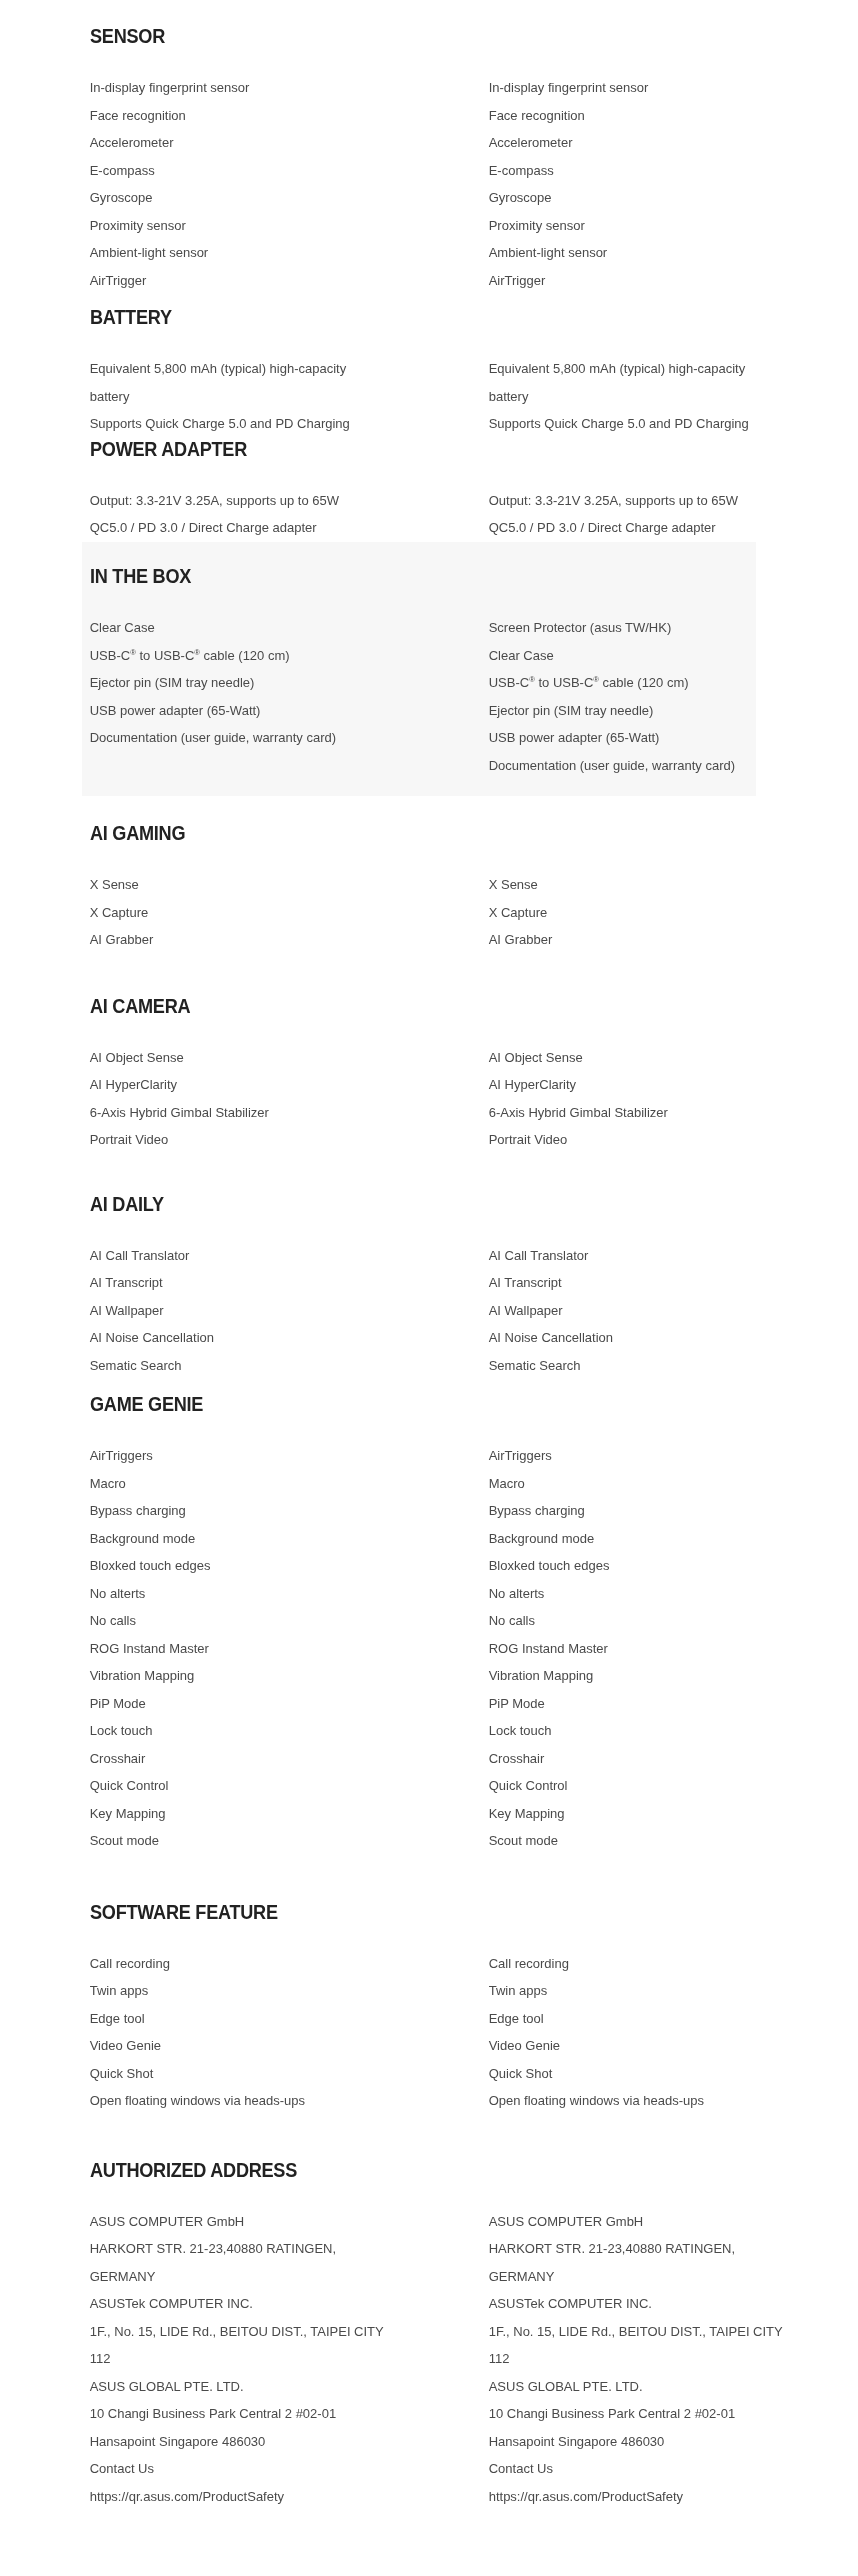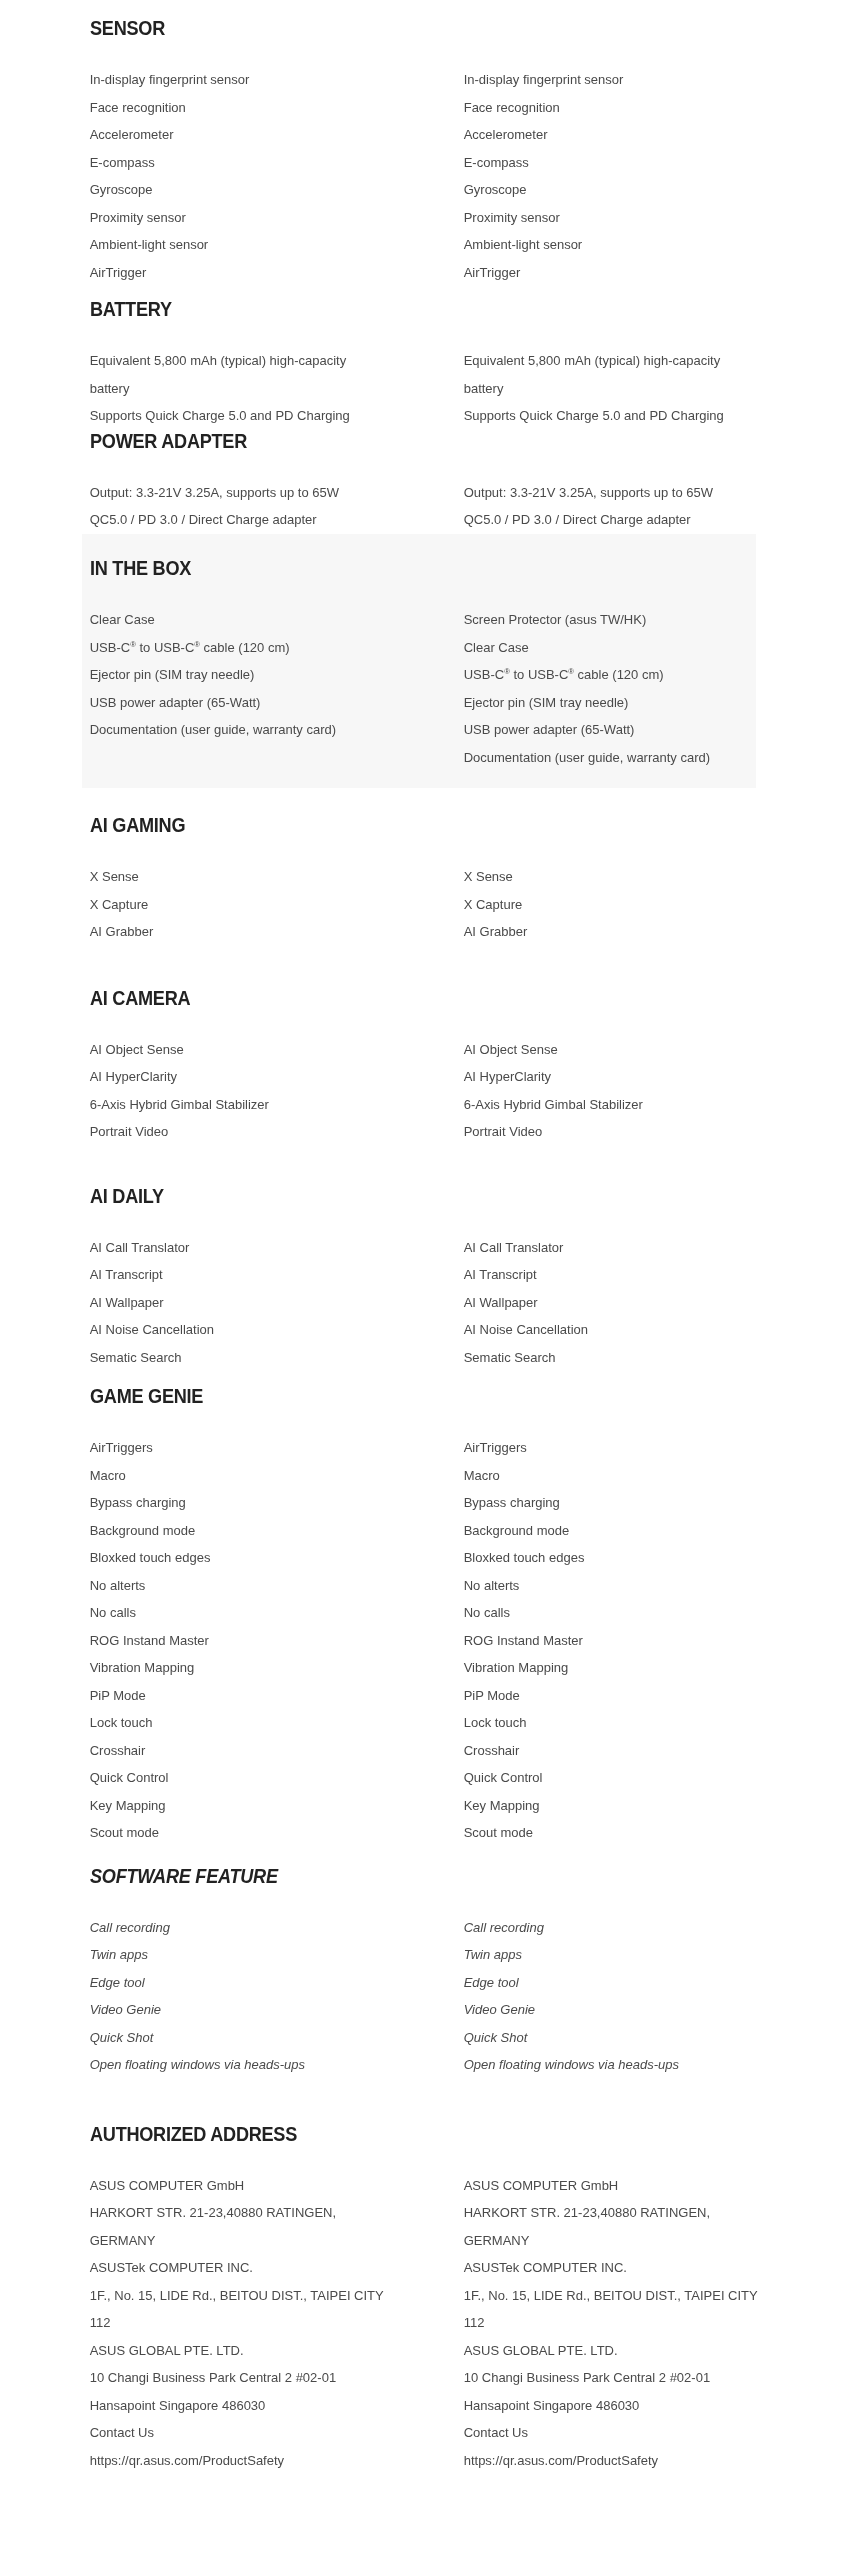--- a/index.html
+++ b/index.html
@@ -14,40 +14,40 @@
   }
   .wrap{padding-top:17px;width:859px;}
   section.spec-section{
     width:674px;margin-left:82px;padding-left:7.7px;
   }
   h2.sec-title{
     margin:0 0 27px 0;font-size:20.6px;line-height:22px;font-weight:700;
     color:var(--heading);letter-spacing:-0.3px;
     transform:scaleX(0.88);transform-origin:left center;white-space:nowrap;
   }
-  .cols{display:grid;grid-template-columns:374px 1fr;}
+  .cols{display:grid;grid-template-columns:374px 1fr;gap:25px;}
   .col{min-width:0;}
   p.item{
     margin:0;font-size:13px;line-height:27.5px;color:var(--item);
     white-space:nowrap;
   }
   p.item sup{font-size:7.7px;line-height:0;}
   
-  .sec-sensor{margin-top:0;}
+  .sec-sensor{margin-top:8px;}
   .sec-battery{margin-top:12px;}
   .sec-power-adapter{}
   .sec-in-the-box{
     margin-top:0.9px;background:var(--band);
     padding-top:23px;padding-bottom:17px;
   }
   .sec-ai-gaming{margin-top:26px;}
   .sec-ai-camera{margin-top:41px;}
   .sec-ai-daily{margin-top:39px;}
   .sec-game-genie{margin-top:14px;}
-  .sec-software-feature{margin-top:18px;font-style:italic;}
+  .sec-software-feature{margin-top:46px;}
   .sec-authorized-address{margin-top:44px;padding-bottom:20.6px;}
   p.item[data-interactable="true"]{cursor:pointer;}
 </style>
 </head>
 <body>
 
 <div class="wrap" data-interactable="false">
   <main id="sections" data-interactable="false">
       <section class="spec-section sec-sensor" data-interactable="false">
         <h2 class="sec-title" data-interactable="false">SENSOR</h2>

